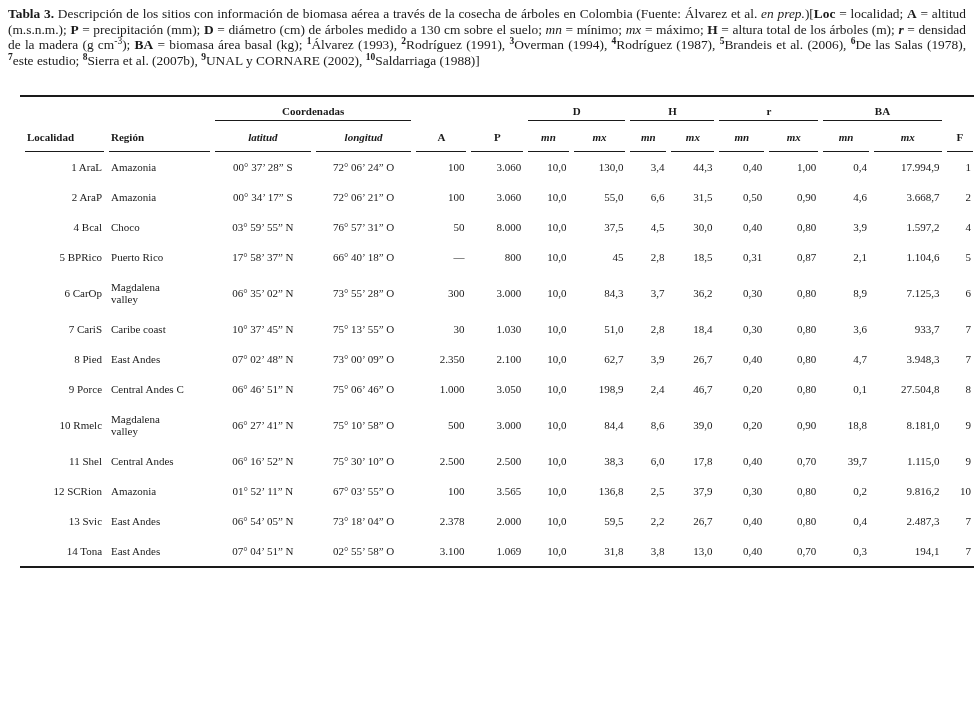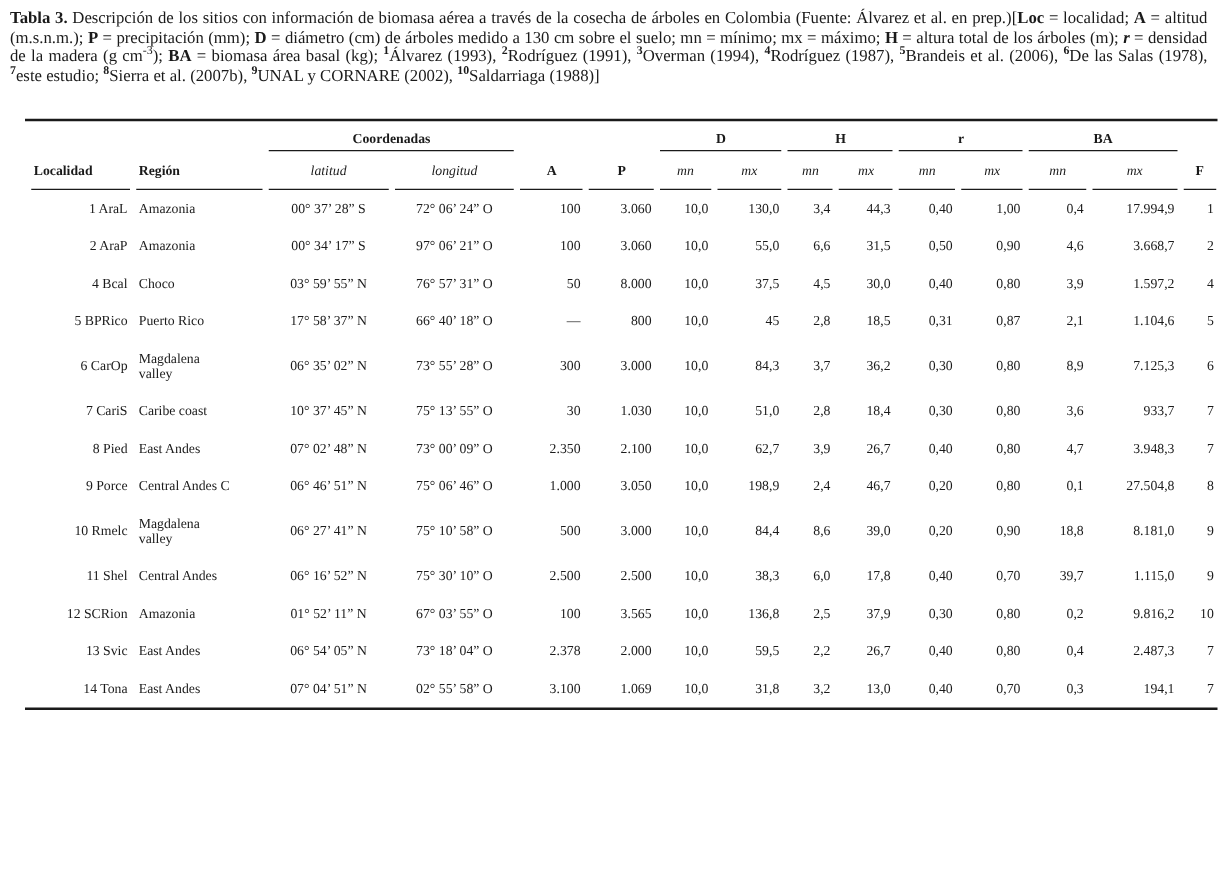--- a/index.html
+++ b/index.html
@@ -12,21 +12,21 @@
     color: #1a1a1a;
     font-family: "Liberation Serif", serif;
   }
   .caption {
     margin: 6px 8px 0 8px;
     font-size: 13.4px;
     line-height: 15.7px;
     text-align: justify;
   }
   .caption .b { font-weight: bold; }
-  .caption .i { }
+  .caption .i { font-style: italic; }
   .caption .b.i { font-weight: bold; font-style: italic; }
   sup { font-size: 9.5px; line-height: 0; }
   sup.b { font-weight: bold; }
 
   table.sites {
     width: 958px;
     margin: 26px 8px 0 20px;
     border-collapse: separate;
     border-spacing: 5px 0;
     table-layout: fixed;
@@ -41,21 +41,21 @@
     text-align: center;
   }
   th.nob { border: none; }
   tr.cols th {
     border-bottom: 1px solid #1a1a1a;
     padding: 10px 2px 8px 2px;
     text-align: center;
   }
   tr.cols th:nth-child(1),
   tr.cols th:nth-child(2) { text-align: left; }
-  th.it { font-weight: normal; font-style: italic; }
+  th.it { font-weight: bold; font-style: italic; }
 
   td {
     padding: 9px 2px;
     vertical-align: middle;
     white-space: nowrap;
   }
   td:nth-child(1) { text-align: right; }
   td:nth-child(2) { text-align: left; white-space: pre-line; }
   td:nth-child(3), td:nth-child(4) { text-align: center; }
   td:nth-child(n+5) { text-align: right; }
@@ -127,21 +127,21 @@
         <td>0,40</td>
         <td>1,00</td>
         <td>0,4</td>
         <td>17.994,9</td>
         <td>1</td>
       </tr>
       <tr>
         <td>2 AraP</td>
         <td>Amazonia</td>
         <td>00° 34’ 17” S</td>
-        <td>97° 06’ 21” O</td>
+        <td>72° 06’ 21” O</td>
         <td>100</td>
         <td>3.060</td>
         <td>10,0</td>
         <td>55,0</td>
         <td>6,6</td>
         <td>31,5</td>
         <td>0,50</td>
         <td>0,90</td>
         <td>4,6</td>
         <td>3.668,7</td>
@@ -321,21 +321,21 @@
       </tr>
       <tr>
         <td>14 Tona</td>
         <td>East Andes</td>
         <td>07° 04’ 51” N</td>
         <td>02° 55’ 58” O</td>
         <td>3.100</td>
         <td>1.069</td>
         <td>10,0</td>
         <td>31,8</td>
-        <td>3,2</td>
+        <td>3,8</td>
         <td>13,0</td>
         <td>0,40</td>
         <td>0,70</td>
         <td>0,3</td>
         <td>194,1</td>
         <td>7</td>
       </tr>
     </tbody>
 </table>
 

